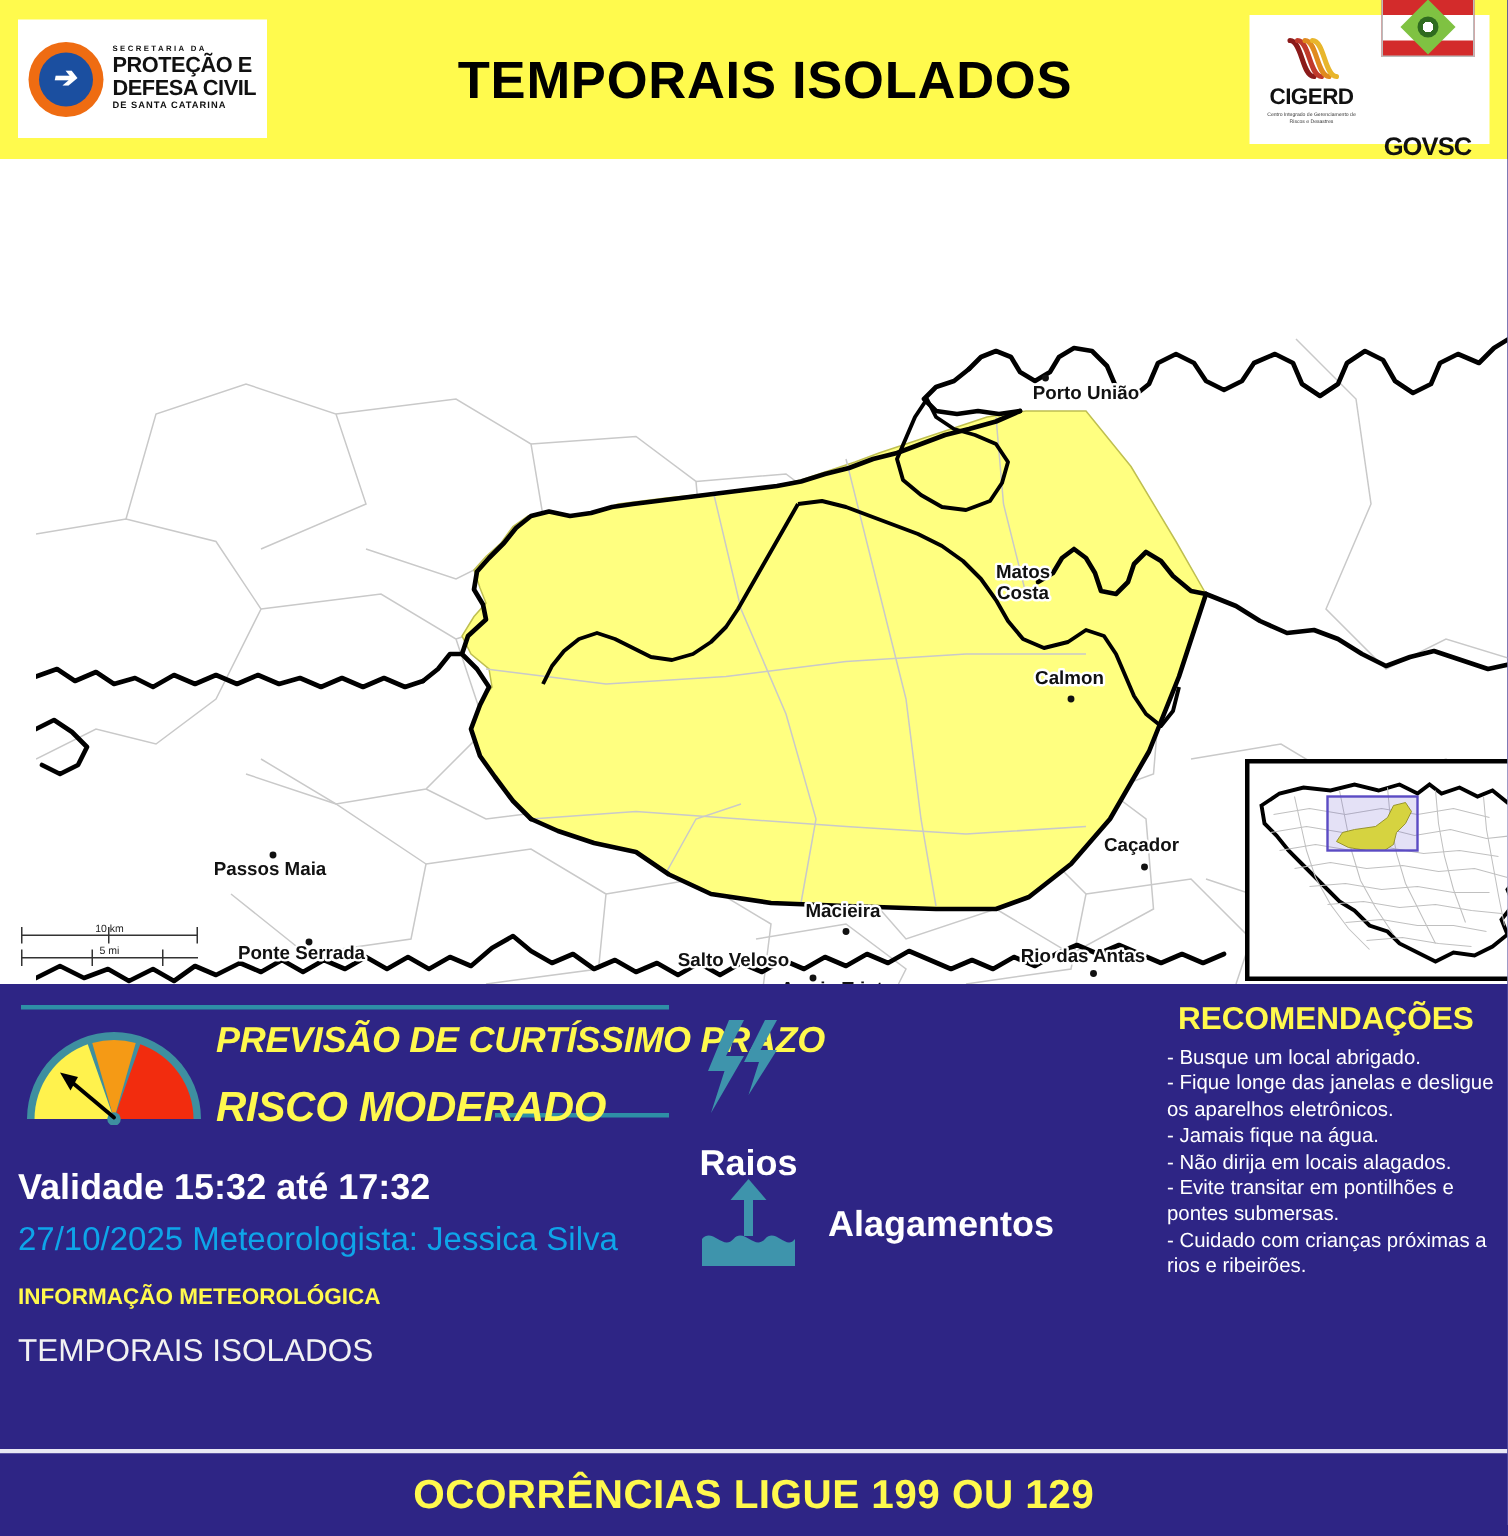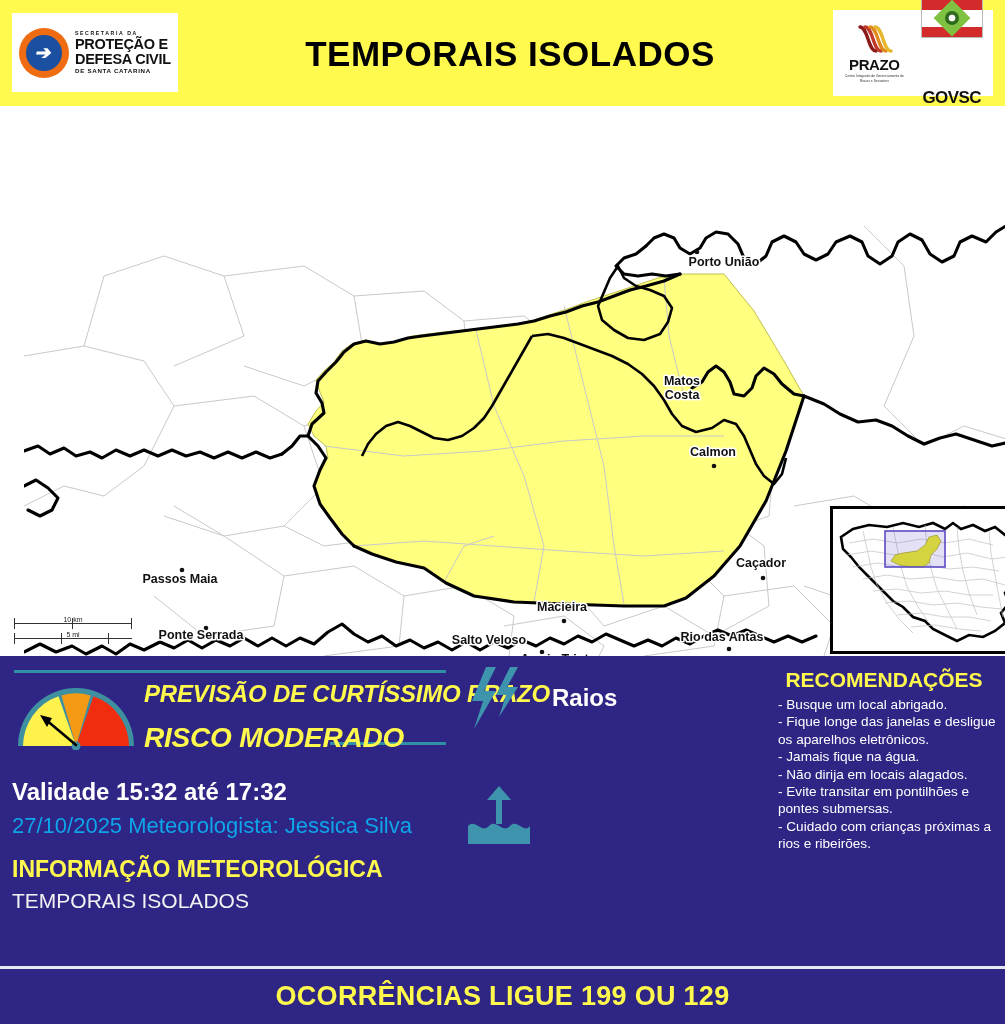--- a/index.html
+++ b/index.html
@@ -111,30 +111,30 @@
     color:#fff94d;letter-spacing:-.2px;white-space:nowrap;
   }
   #validity{
     position:absolute;left:12px;top:122px;font-size:24px;font-weight:bold;color:#fff;
     white-space:nowrap;
   }
   #meteo-line{
     position:absolute;left:12px;top:157px;font-size:22px;color:#0ea5e9;white-space:nowrap;
   }
   #met-info-title{
-    position:absolute;left:12px;top:200px;font-size:23px;font-weight:bold;color:#fff94d;
+    position:absolute;left:12px;top:200px;font-size:15px;font-weight:bold;color:#fff94d;
     white-space:nowrap;
   }
   #met-info-body{
     position:absolute;left:12px;top:233px;font-size:21px;color:#f2f2f2;white-space:nowrap;
   }
 
   .hazard{position:absolute;display:flex;align-items:center;gap:20px;}
   .hazard-label{font-size:24px;color:#fff;font-weight:bold;}
-  #hazard-raios{left:466px;top:11px;}
+  #hazard-raios{left:466px;top:24px;flex-direction:column;}
   #hazard-alag{left:466px;top:130px;}
 
   #rec-title{
     position:absolute;left:770px;width:228px;top:12px;text-align:center;
     font-size:21px;font-weight:bold;color:#fff94d;
   }
   #rec-list{
     position:absolute;left:778px;top:40px;width:218px;color:#fff;
     font-size:13.6px;line-height:1.28;
   }
@@ -176,21 +176,21 @@
     <div id="logo-right">
       <div class="cigerd">
         <div class="cigerd-mark">
           <svg width="40" height="32" viewBox="0 0 40 32">
             <path d="M6 4 C14 4 14 28 22 28" fill="none" stroke="#8B1A1A" stroke-width="3.4" stroke-linecap="round"></path>
             <path d="M11 4 C19 4 19 28 27 28" fill="none" stroke="#C0392B" stroke-width="3.4" stroke-linecap="round"></path>
             <path d="M16 4 C24 4 24 28 32 28" fill="none" stroke="#E08A1E" stroke-width="3.4" stroke-linecap="round"></path>
             <path d="M21 4 C29 4 29 28 37 28" fill="none" stroke="#E8B62C" stroke-width="3.4" stroke-linecap="round"></path>
           </svg>
         </div>
-        <div class="cigerd-name">PRAZO</div>
+        <div class="cigerd-name">CIGERD</div>
         <div class="cigerd-sub">Centro Integrado de Gerenciamento de Riscos e Desastres</div>
       </div>
       <div class="govsc">
         <div class="sc-flag">
           <div class="white-band"></div>
           <div class="lozenge"></div>
           <div class="emblem"></div>
         </div>
         <div class="govsc-name"><span>GOV</span><b>SC</b></div>
       </div>
@@ -428,20 +428,21 @@
     </div>
 
     <div class="hazard" id="hazard-alag">
       <svg width="66" height="62" viewBox="0 0 66 62">
         <g fill="#3E94AC">
           <rect x="30" y="6" width="6" height="32"></rect>
           <polygon points="33,0 45,14 21,14"></polygon>
           <path d="M2,40 C9,32 16,48 23,40 C30,32 37,48 44,40 C51,32 58,48 64,40 L64,58 L2,58 Z"></path>
         </g>
       </svg>
+      <span class="hazard-label">Alagamentos</span>
     </div>
 
     <div id="rec-list">
         <div>- Busque um local abrigado.</div>
         <div>- Fique longe das janelas e desligue os aparelhos eletrônicos.</div>
         <div>- Jamais fique na água.</div>
         <div>- Não dirija em locais alagados.</div>
         <div>- Evite transitar em pontilhões e pontes submersas.</div>
         <div>- Cuidado com crianças próximas a rios e ribeirões.</div>
       </div>

